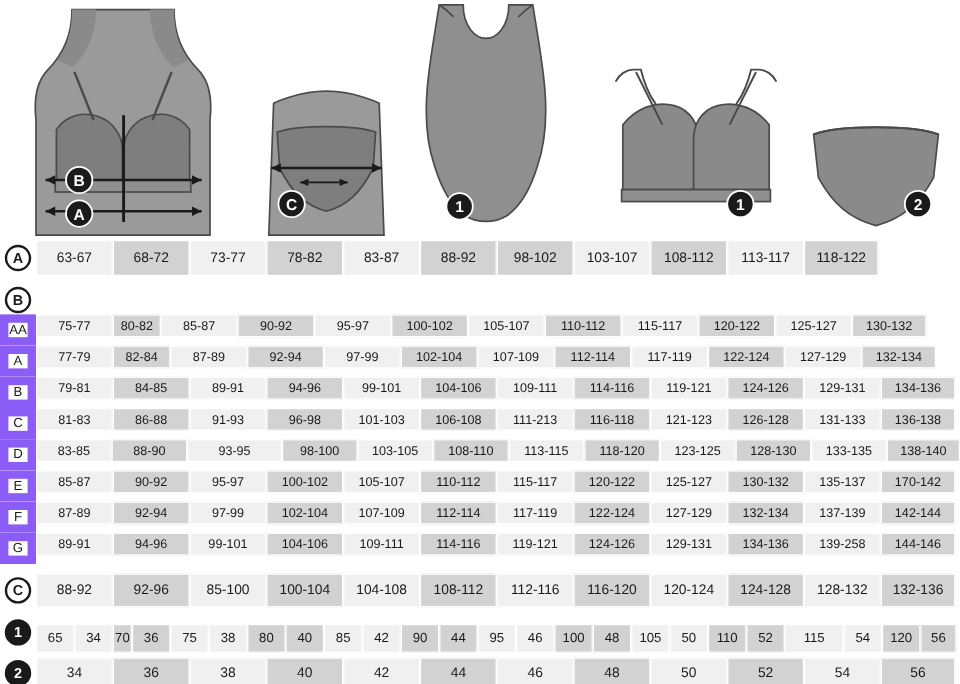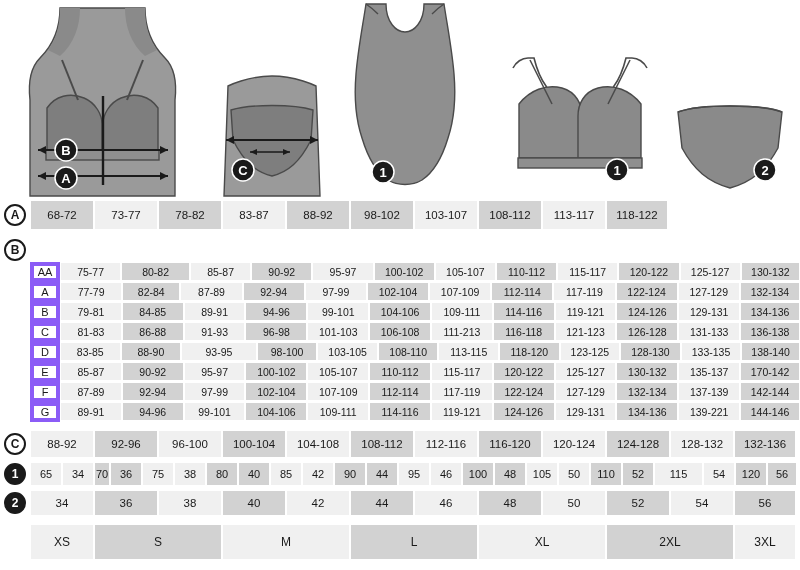--- a/index.html
+++ b/index.html
@@ -53,30 +53,30 @@
   .spacer { height:8px; width:800px; }
   .spacer-sm { height:4px; width:800px; }
 
   
   .rowA .cell { height:30px; font-size:11.5px; }
 
   
   .matrix .cell { height:19px; font-size:10.5px; }
   .matrix .hdr {
     width:30px; min-width:30px;
-    background:#ffffff; border:4px solid #8b5cf6;
+    background:#ffffff; border:7px solid #8b5cf6;
     font-size:11px; font-weight:normal;
-    display:flex; align-items:center; justify-content:center;margin-left:30px;
+    display:flex; align-items:center; justify-content:center;
   }
 
   
   .rowC .cell { height:28px; font-size:11.5px; }
 
   
-  .row1 .cell { height:24px; font-size:11px; }
+  .row1 .cell { height:24px; font-size:11px;margin-top:10px; }
 
   
   .row2 .cell { height:26px; font-size:11.5px; }
 
   
   .rowsize .cell { height:36px; font-size:12px; }
 </style>
 </head>
 <body>
 
@@ -170,20 +170,21 @@
         </g>
       </g>
     </svg>
   </div>
 
   <div class="rowblock rowA">
     <div class="gridrow">
       <div class="badge-cell">
         <div class="badge">A</div>
       </div>
+      <div class="cell light" style="width:64px">63-67</div>
       <div class="cell dark" style="width:64px">68-72</div>
       <div class="cell light" style="width:64px">73-77</div>
       <div class="cell dark" style="width:64px">78-82</div>
       <div class="cell light" style="width:64px">83-87</div>
       <div class="cell dark" style="width:64px">88-92</div>
       <div class="cell dark" style="width:64px">98-102</div>
       <div class="cell light" style="width:64px">103-107</div>
       <div class="cell dark" style="width:64px">108-112</div>
       <div class="cell light" style="width:64px">113-117</div>
       <div class="cell dark" style="width:62px">118-122</div>
@@ -195,37 +196,37 @@
   <div class="rowblock matrix">
     <div class="gridrow" style="height:24px">
       <div class="badge-cell" style="height:24px">
         <div class="badge">B</div>
       </div>
     </div>
 
     <div class="gridrow">
       <div class="hdr">AA</div>
       <div class="cell light" style="width:64px">75-77</div>
-      <div class="cell dark" style="width:72px">80-82</div>
+      <div class="cell dark" style="width:40px">80-82</div>
       <div class="cell light" style="width:64px">85-87</div>
       <div class="cell dark" style="width:64px">90-92</div>
       <div class="cell light" style="width:64px">95-97</div>
       <div class="cell dark" style="width:64px">100-102</div>
       <div class="cell light" style="width:64px">105-107</div>
       <div class="cell dark" style="width:64px">110-112</div>
       <div class="cell light" style="width:64px">115-117</div>
       <div class="cell dark" style="width:64px">120-122</div>
       <div class="cell light" style="width:64px">125-127</div>
       <div class="cell dark" style="width:62px">130-132</div>
     </div>
 
     <div class="gridrow">
       <div class="hdr">A</div>
       <div class="cell light" style="width:64px">77-79</div>
-      <div class="cell dark" style="width:60px">82-84</div>
+      <div class="cell dark" style="width:48px">82-84</div>
       <div class="cell light" style="width:64px">87-89</div>
       <div class="cell dark" style="width:64px">92-94</div>
       <div class="cell light" style="width:64px">97-99</div>
       <div class="cell dark" style="width:64px">102-104</div>
       <div class="cell light" style="width:64px">107-109</div>
       <div class="cell dark" style="width:64px">112-114</div>
       <div class="cell light" style="width:64px">117-119</div>
       <div class="cell dark" style="width:64px">122-124</div>
       <div class="cell light" style="width:64px">127-129</div>
       <div class="cell dark" style="width:62px">132-134</div>
@@ -316,35 +317,35 @@
       <div class="cell light" style="width:64px">89-91</div>
       <div class="cell dark" style="width:64px">94-96</div>
       <div class="cell light" style="width:64px">99-101</div>
       <div class="cell dark" style="width:64px">104-106</div>
       <div class="cell light" style="width:64px">109-111</div>
       <div class="cell dark" style="width:64px">114-116</div>
       <div class="cell light" style="width:64px">119-121</div>
       <div class="cell dark" style="width:64px">124-126</div>
       <div class="cell light" style="width:64px">129-131</div>
       <div class="cell dark" style="width:64px">134-136</div>
-      <div class="cell light" style="width:64px">139-221</div>
+      <div class="cell light" style="width:64px">139-258</div>
       <div class="cell dark" style="width:62px">144-146</div>
     </div>
   </div>
 
   <div class="spacer"></div>
 
   <div class="rowblock rowC">
     <div class="gridrow">
       <div class="badge-cell">
         <div class="badge">C</div>
       </div>
       <div class="cell light" style="width:64px">88-92</div>
       <div class="cell dark" style="width:64px">92-96</div>
-      <div class="cell light" style="width:64px">96-100</div>
+      <div class="cell light" style="width:64px">85-100</div>
       <div class="cell dark" style="width:64px">100-104</div>
       <div class="cell light" style="width:64px">104-108</div>
       <div class="cell dark" style="width:64px">108-112</div>
       <div class="cell light" style="width:64px">112-116</div>
       <div class="cell dark" style="width:64px">116-120</div>
       <div class="cell light" style="width:64px">120-124</div>
       <div class="cell dark" style="width:64px">124-128</div>
       <div class="cell light" style="width:64px">128-132</div>
       <div class="cell dark" style="width:62px">132-136</div>
     </div>

